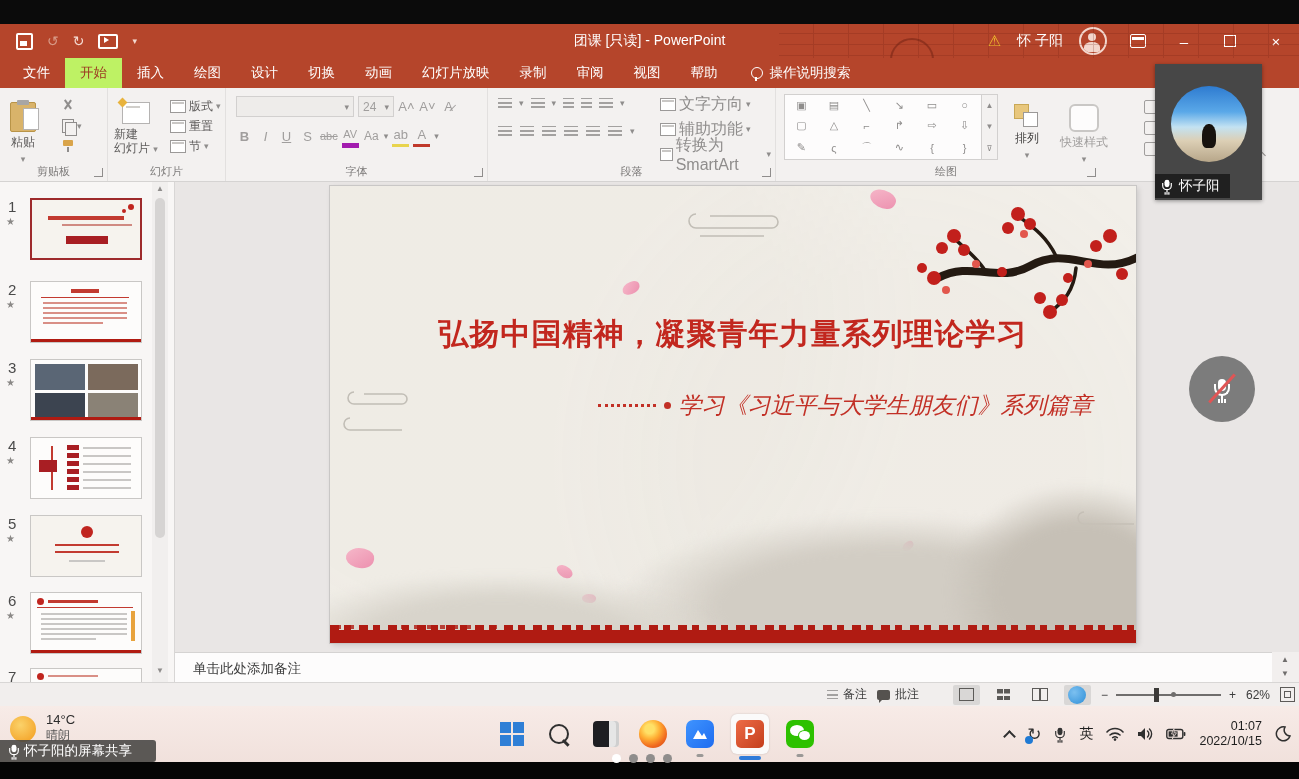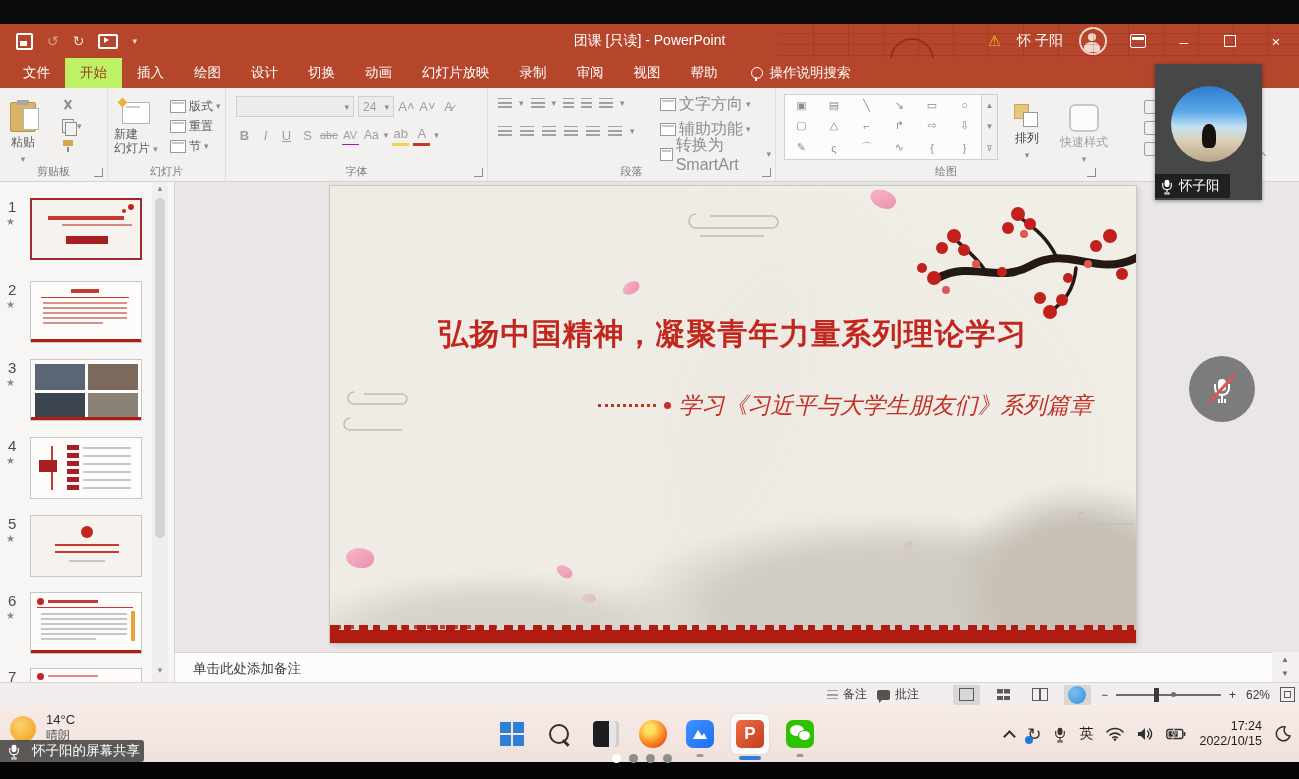--- a/index.html
+++ b/index.html
@@ -204,21 +204,21 @@
   #clock{text-align:right;font-size:12.5px;color:#1f1f1f;line-height:15px;}
   #ime{font-size:14px;color:#1f1f1f;}
 
   
   #bottom-black{left:0;top:762px;width:1299px;height:17px;background:#050505;}
   #dots{left:612px;top:754px;display:flex;gap:8px;}
   #dots div{width:9px;height:9px;border-radius:50%;background:#8f8d8c;}
   #dots div.on{background:#fff;}
 
   
-  #sharebadge{left:0;top:740px;height:22px;padding:0 4px 0 8px;background:rgba(70,68,66,.88);display:flex;align-items:center;gap:12px;z-index:70;border-radius:0 3px 3px 0;}
+  #sharebadge{left:0;top:740px;height:22px;padding:0 24px 0 8px;background:rgba(70,68,66,.88);display:flex;align-items:center;gap:4px;z-index:70;border-radius:0 3px 3px 0;}
   #sharebadge span{color:#fff;font-size:13.5px;white-space:nowrap;}
   #webcam{left:1155px;top:64px;width:107px;height:136px;background:#474747;z-index:50;box-shadow:0 1px 4px rgba(0,0,0,.4);}
   #webcam .avatar{position:absolute;left:16px;top:22px;width:76px;height:76px;border-radius:50%;overflow:hidden;
      background:linear-gradient(180deg,#2e7bd0 0%,#5aa8e8 34%,#c3e2f2 54%,#dccfb5 72%,#b7a689 100%);}
   #webcam .avatar:before{content:"";position:absolute;left:31px;top:38px;width:14px;height:24px;border-radius:45% 45% 30% 30%;background:#17120e;}
   #cam-label{position:absolute;left:0;bottom:2px;height:24px;padding:0 10px 0 6px;background:rgba(22,22,22,.8);display:flex;align-items:center;gap:6px;}
   #cam-label span{color:#fff;font-size:13.5px;}
   #micbtn{left:1189px;top:356px;width:66px;height:66px;border-radius:50%;background:rgba(118,118,118,.95);z-index:60;display:flex;align-items:center;justify-content:center;}
   .mic{position:relative;width:12px;height:20px;}
   .mic .cap{position:absolute;left:2px;top:0;width:8px;height:12px;border-radius:4px;background:#fff;}
@@ -346,21 +346,21 @@
         <span class="fbtn">A˄</span>
         <span class="fbtn">A˅</span>
         <span class="fbtn">A̷</span>
       </div>
       <div class="abs" style="left:10px;top:36px;display:flex;gap:4px;align-items:center">
         <span class="fbtn" style="font-weight:bold">B</span>
         <span class="fbtn" style="font-style:italic">I</span>
         <span class="fbtn" style="text-decoration:underline">U</span>
         <span class="fbtn">S</span>
         <span class="fbtn" style="text-decoration:line-through;font-size:11px">abc</span>
-        <span class="fbtn" style="font-size:11px;border-bottom:1px solid #a21caf">AV</span>
+        <span class="fbtn" style="font-size:11px;border-bottom:5px solid #a21caf">AV</span>
         <span class="fbtn" style="font-size:12px">Aa</span>
         <span class="caret">▾</span>
         <span class="fbtn" style="border-bottom:3px solid #e8d44d">ab</span>
         <span class="fbtn" style="border-bottom:3px solid #c0392b">A</span>
         <span class="caret">▾</span>
       </div>
       <div class="glabel">字体</div>
       <span class="launcher"></span>
     </div>
 
@@ -746,21 +746,21 @@
       </span>
       <span class="tray-ic">
         <svg width="20" height="12" viewBox="0 0 20 12">
             <rect x="0.8" y="1.5" width="16" height="9" rx="2" fill="none" stroke="#2f2f2f" stroke-width="1.4"></rect>
             <rect x="2.6" y="3.3" width="9" height="5.4" fill="#2f2f2f"></rect>
             <rect x="17.6" y="4" width="1.8" height="4" rx="0.8" fill="#2f2f2f"></rect>
             <path d="M8,0.5 L5.5,6 h2.4 l-1.6,5 4.2,-6.2 h-2.4 z" fill="#2f2f2f" stroke="#f1e1dc" stroke-width="0.8"></path>
           </svg>
       </span>
       <span id="clock">
-        <div>17:24</div>
+        <div>01:07</div>
         <div>2022/10/15</div>
       </span>
       <span class="tray-ic">
         <svg width="16" height="16" viewBox="0 0 16 16">
             <path d="M10,1 A7,7 0 1 0 15,10 A6,6 0 0 1 10,1 Z" fill="none" stroke="#2f2f2f" stroke-width="1.5"></path>
           </svg>
       </span>
     </div>
   </div>
 

